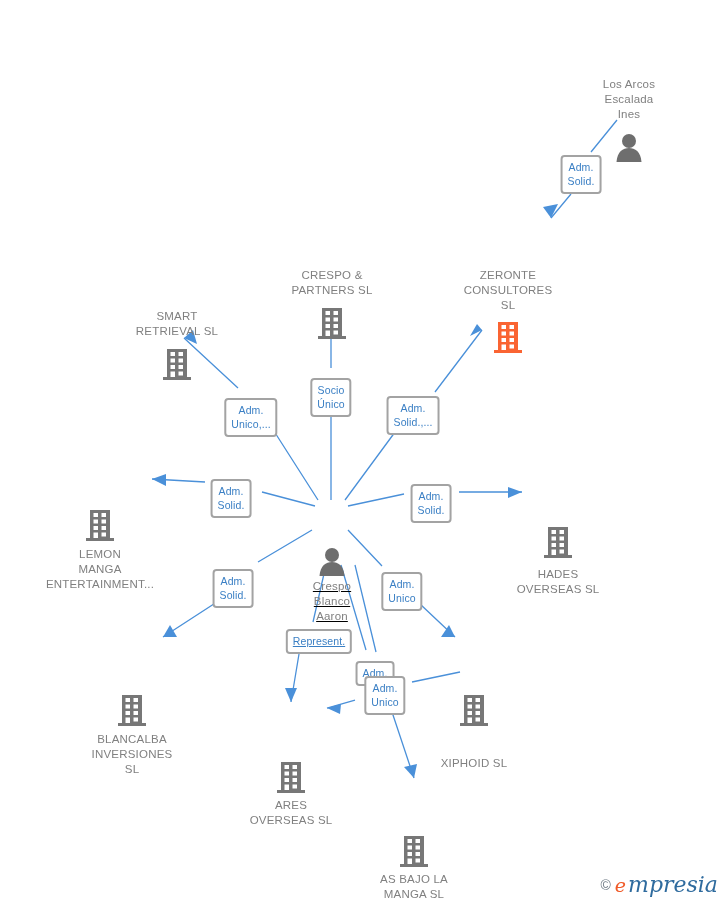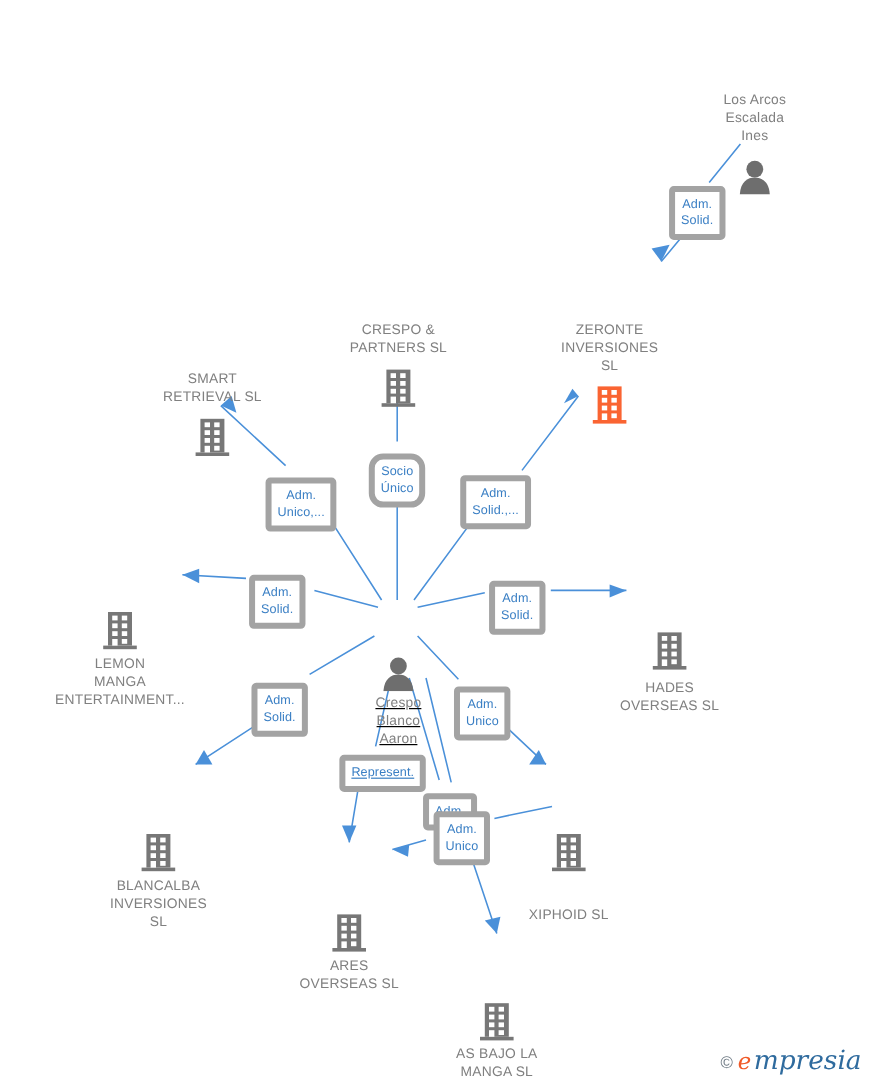--- a/index.html
+++ b/index.html
@@ -39,21 +39,21 @@
     color: #808080;
   }
   .node-icon {
     display: block;
     margin: 0 auto;
   }
   .edge-label {
     position: absolute;
     box-sizing: border-box;
     background: #ffffff;
-    border: 5px solid #a3a3a3;
+    border: 2px solid #a3a3a3;
     border-radius: 4px;
     color: #3a7fc4;
     font-size: 10.5px;
     line-height: 14px;
     text-align: center;
     padding: 3px 5px 4px 5px;
     white-space: pre-line;
     transform: translateX(-50%);
     letter-spacing: 0.1px;
   }
@@ -135,21 +135,21 @@
         <rect x="8.5" y="11.5" width="4.5" height="4" fill="#ffffff"></rect>
         <rect x="16.5" y="11.5" width="4.5" height="4" fill="#ffffff"></rect>
         <rect x="8.5" y="18" width="4.5" height="4" fill="#ffffff"></rect>
         <rect x="16.5" y="18" width="4.5" height="4" fill="#ffffff"></rect>
         <rect x="8.5" y="24.5" width="4.5" height="5.5" fill="#ffffff"></rect>
         <rect x="16.5" y="24.5" width="4.5" height="4" fill="#ffffff"></rect>
       </svg>
     </div>
     <div class="node" style="left: 508px; top: 224px; width: 190px;">
       <div class="node-label highlight">ZERONTE
-INVERSIONES
+CONSULTORES
 SL</div>
     </div>
     <div class="node" style="left: 332px; top: 262px;">
       <svg class="node-icon" width="30" height="34" viewBox="0 0 30 34" xmlns="http://www.w3.org/2000/svg">
         <rect x="5" y="2" width="20" height="28" fill="#777777"></rect>
         <rect x="1" y="30" width="28" height="3" fill="#777777"></rect>
         <rect x="8.5" y="5" width="4.5" height="4" fill="#ffffff"></rect>
         <rect x="16.5" y="5" width="4.5" height="4" fill="#ffffff"></rect>
         <rect x="8.5" y="11.5" width="4.5" height="4" fill="#ffffff"></rect>
         <rect x="16.5" y="11.5" width="4.5" height="4" fill="#ffffff"></rect>
@@ -300,21 +300,21 @@
     <div class="node" style="left: 414px; top: 828px; width: 190px; text-align: center;">
       <div class="node-label">AS BAJO LA
 MANGA  SL</div>
     </div>
   </div>
 <div id="edge-labels-layer">
     <div class="edge-label" style="left: 581px; top: 155px;">Adm.
 Solid.</div>
     <div class="edge-label" style="left: 251px; top: 398px;">Adm.
 Unico,...</div>
-    <div class="edge-label" style="left: 331px; top: 378px; border-radius: 12px;">Socio
+    <div class="edge-label" style="left: 331px; top: 378px;">Socio
 Único</div>
     <div class="edge-label" style="left: 413px; top: 396px;">Adm.
 Solid.,...</div>
     <div class="edge-label" style="left: 231px; top: 479px;">Adm.
 Solid.</div>
     <div class="edge-label" style="left: 431px; top: 484px;">Adm.
 Solid.</div>
     <div class="edge-label" style="left: 233px; top: 569px;">Adm.
 Solid.</div>
     <div class="edge-label" style="left: 402px; top: 572px;">Adm.

